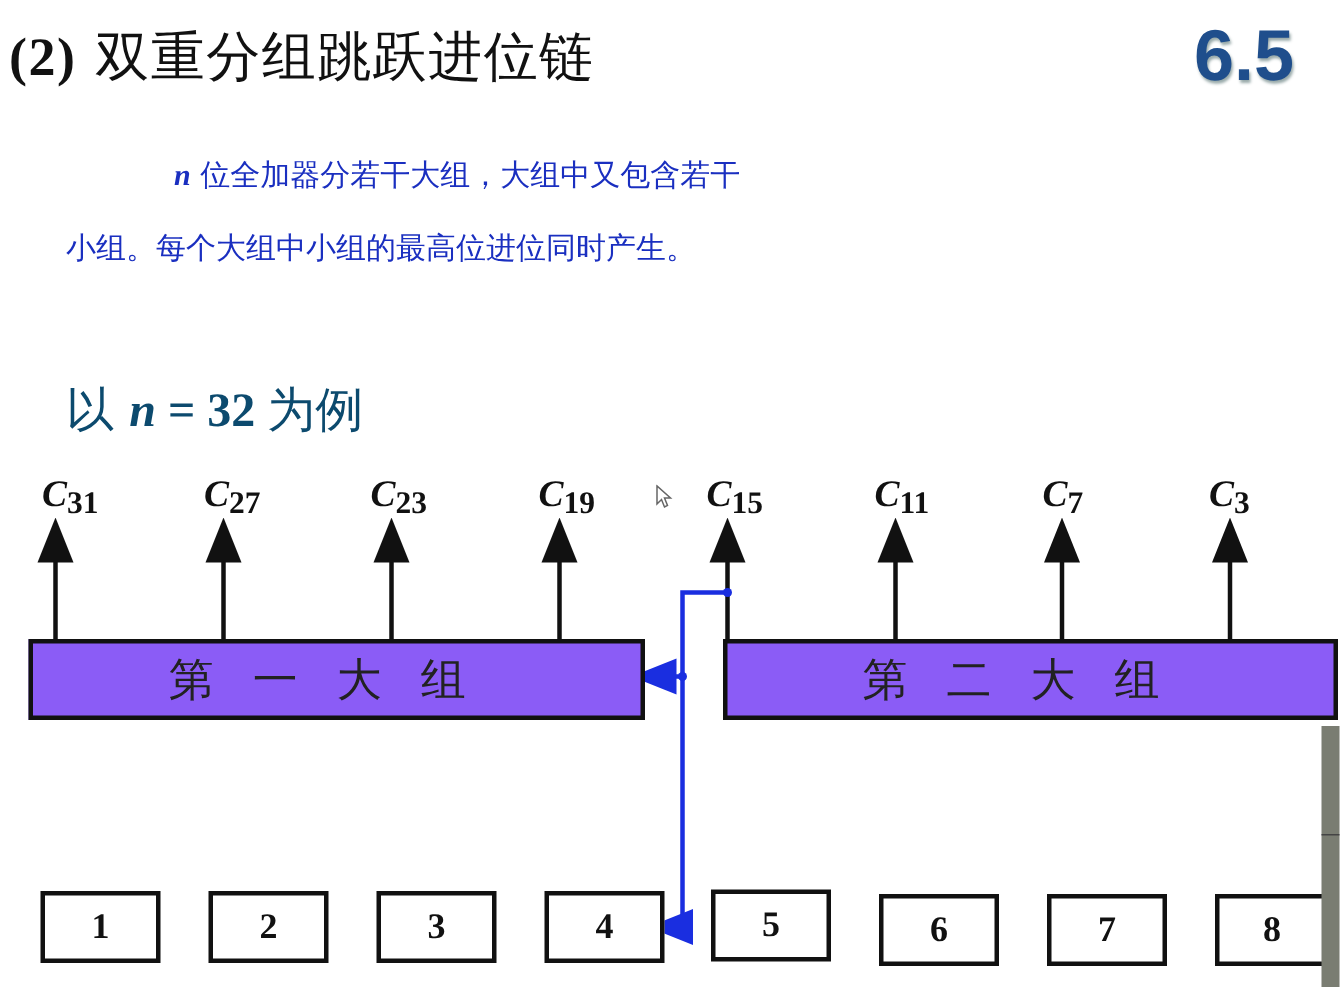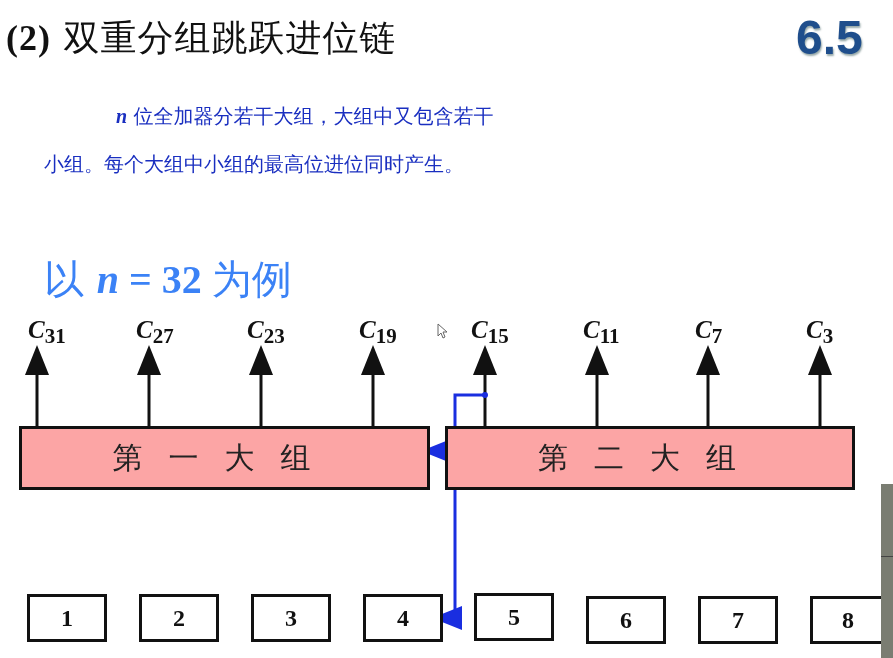--- a/index.html
+++ b/index.html
@@ -4,26 +4,26 @@
 <style>
   html,body{margin:0;padding:0;}
   body{width:893px;height:658px;background:#ffffff;position:relative;overflow:hidden;font-family:"DejaVu Serif","Liberation Serif",serif;}
   .title{position:absolute;left:6px;top:14px;font-size:36px;color:#111;letter-spacing:1px;text-align:center;}
   .title .num{font-family:"Liberation Serif",serif;font-weight:bold;}
   .section-num{position:absolute;left:796px;top:10px;font-family:"Liberation Sans","DejaVu Sans",sans-serif;font-weight:bold;font-size:48px;color:#1f4e8c;text-shadow:1px 2px 2px #9aa;}
   .para{position:absolute;left:44px;top:92px;width:800px;font-size:20px;line-height:48px;color:#1a2fc0;}
   .para .line{display:block;white-space:nowrap;}
   .para .indent{padding-left:72px;}
   .para .var{font-family:"Liberation Serif",serif;font-style:italic;font-weight:bold;}
-  .example{position:absolute;left:44px;top:252px;font-size:40px;color:#3b82f6;}
+  .example{position:absolute;left:44px;top:252px;font-size:32px;color:#0c4a6e;}
   .example .var{font-family:"Liberation Serif",serif;font-style:italic;font-weight:bold;}
   .example .eq{font-family:"Liberation Serif",serif;font-weight:bold;}
   .clabel{position:absolute;top:316px;font-family:"Liberation Serif",serif;font-weight:bold;font-style:italic;font-size:25px;color:#111;}
   .clabel sub{font-style:normal;font-size:21px;vertical-align:-5px;}
-  .biggroup{position:absolute;top:426px;height:64px;border:3px solid #111;box-sizing:border-box;background:#fca5a5;display:flex;align-items:center;justify-content:center;font-size:30px;color:#222;letter-spacing:26px;}
+  .biggroup{position:absolute;top:426px;height:54px;border:3px solid #111;box-sizing:border-box;background:#8b5cf6;display:flex;align-items:center;justify-content:center;font-size:30px;color:#222;letter-spacing:26px;}
   .smallbox{position:absolute;top:594px;width:80px;height:48px;border:3px solid #111;box-sizing:border-box;background:#fff;display:flex;align-items:center;justify-content:center;font-family:"Liberation Serif",serif;font-weight:bold;font-size:24px;color:#111;}
   .sidebar-strip{position:absolute;left:881px;top:484px;width:12px;height:174px;background:#7a7d72;}
   .sidebar-strip .tick{position:absolute;left:0;top:72px;width:12px;height:1px;background:#444;}
   .cursor{position:absolute;left:437px;top:323px;}
   svg.wires{position:absolute;left:0;top:0;}
 </style>
 </head>
 <body>
 
 <div class="title">
@@ -75,21 +75,21 @@
 <div class="clabel" style="left:28px"><span>C</span><sub>31</sub></div>
 <div class="clabel" style="left:136px"><span>C</span><sub>27</sub></div>
 <div class="clabel" style="left:247px"><span>C</span><sub>23</sub></div>
 <div class="clabel" style="left:359px"><span>C</span><sub>19</sub></div>
 <div class="clabel" style="left:471px"><span>C</span><sub>15</sub></div>
 <div class="clabel" style="left:583px"><span>C</span><sub>11</sub></div>
 <div class="clabel" style="left:695px"><span>C</span><sub>7</sub></div>
 <div class="clabel" style="left:806px"><span>C</span><sub>3</sub></div>
 
 <div class="biggroup" style="left:19px;width:411px;">第一大组</div>
-<div class="biggroup" style="left:445px;width:410px;text-align:center;">第二大组</div>
+<div class="biggroup" style="left:482px;width:410px;text-align:center;">第二大组</div>
 
 <div class="smallbox" style="left:27px">1</div>
 <div class="smallbox" style="left:139px">2</div>
 <div class="smallbox" style="left:251px">3</div>
 <div class="smallbox" style="left:363px">4</div>
 <div class="smallbox" style="left:474px;top:593px">5</div>
 <div class="smallbox" style="left:586px;top:596px">6</div>
 <div class="smallbox" style="left:698px;top:596px">7</div>
 <div class="smallbox" style="left:810px;top:596px;width:76px;">8</div>
 

